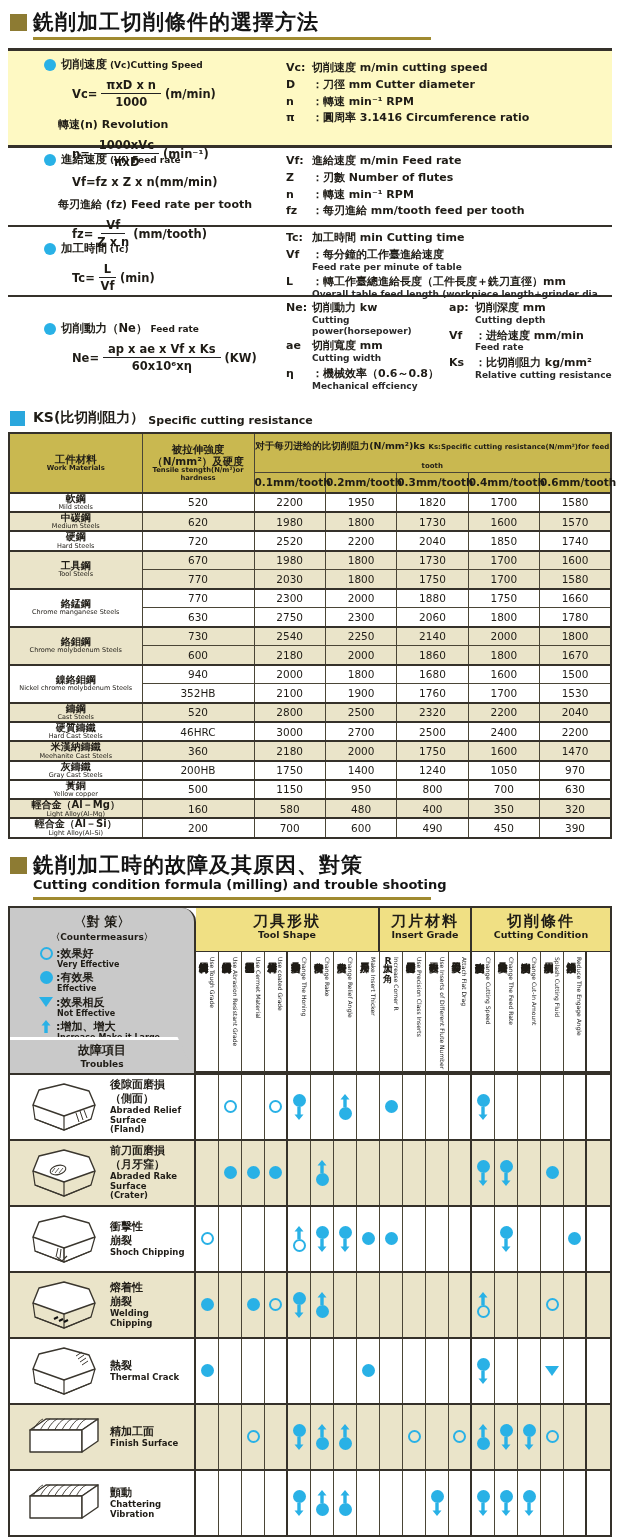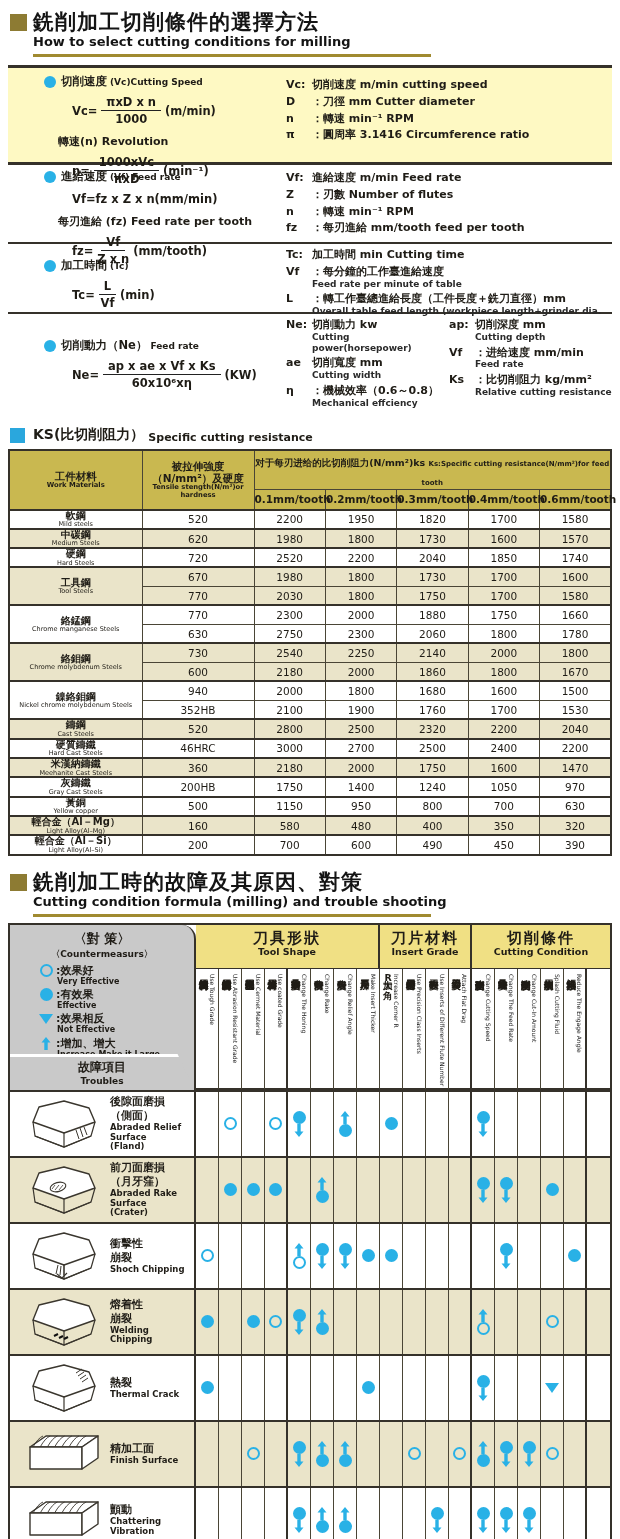--- a/index.html
+++ b/index.html
@@ -112,21 +112,20 @@
 </head>
 <body>
 
 <div class="page">
 
   <div class="doc-header">
     <div class="h-row">
       <div class="h-square"></div>
       <div class="h-zh">銑削加工切削條件的選擇方法</div>
     </div>
-    <div class="h-en">How to select cutting conditions for milling</div>
     <div class="h-rule"></div>
   </div>
 
   <div class="fsec box-speed">
     <div class="fsec-inner">
       <div class="f-left">
         <div class="bullet-line">
           <span class="bullet"></span>
           <span>切削速度</span>
           <span class="bullet-note">(Vc)Cutting Speed</span>

